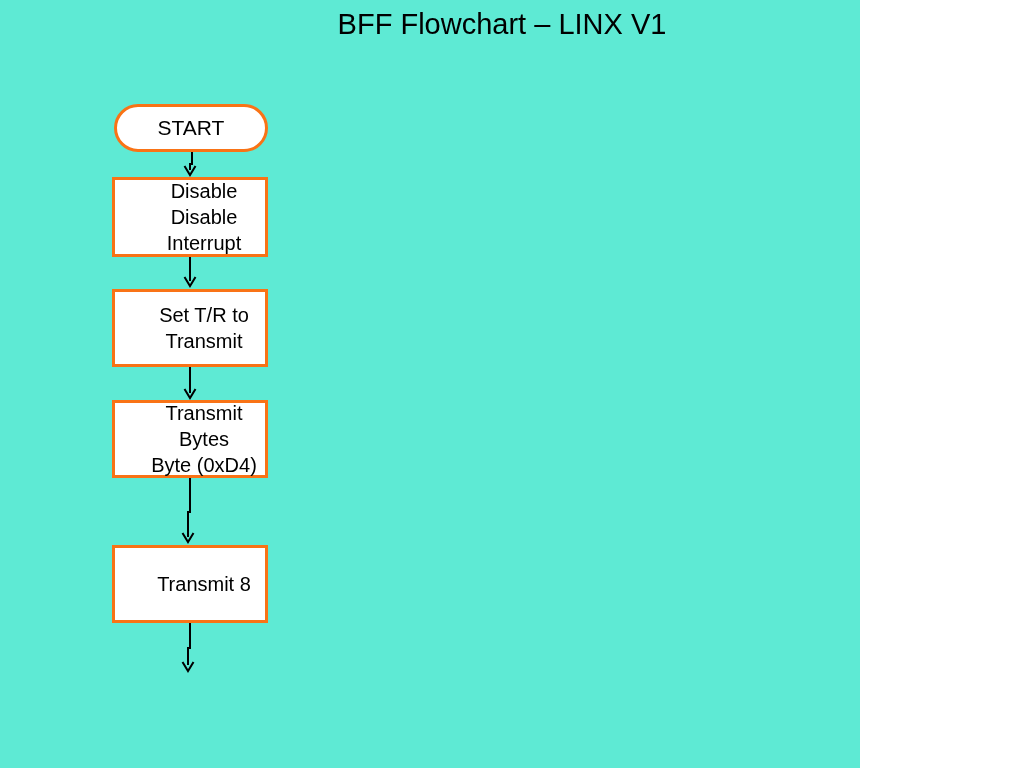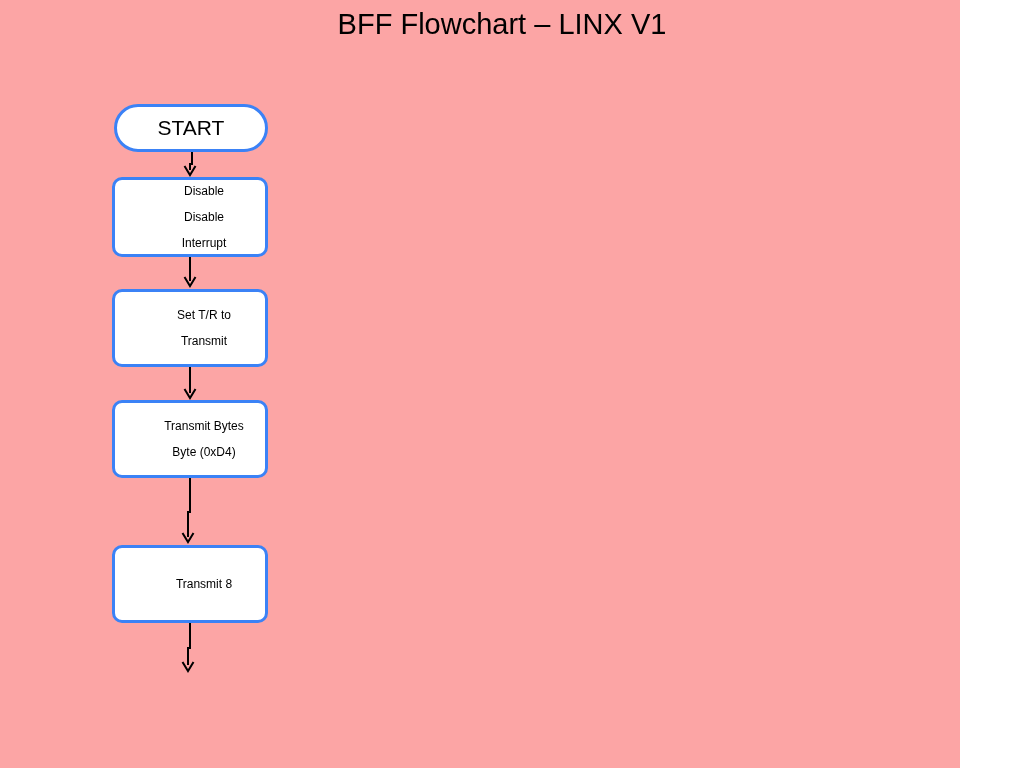--- a/index.html
+++ b/index.html
@@ -3,48 +3,48 @@
 <meta charset="utf-8">
 <style>
   * { margin: 0; padding: 0; box-sizing: border-box; }
   html, body {
     width: 1024px; height: 768px;
     background: #ffffff;
     overflow: hidden;
     font-family: "Liberation Sans", sans-serif;
     color: #000000;
   }
-  .slide { position: relative; width: 960px; height: 768px; background: #fca5a5; }
+  .slide { position: relative; width: 860px; height: 768px; background: #5eead4; }
 
   
   .slide-title {
     position: absolute;
     left: 0; top: 6px;
     width: 1004px;
     text-align: center;
     font-size: 29px;
     line-height: 37px;
     font-weight: 400;
     color: #000000;
   }
 
   
   .node {
     position: absolute;
     background: #ffffff;
-    border: 3px solid #3b82f6;
+    border: 3px solid #f97316;
     display: flex;
     flex-direction: column;
     align-items: center;
     justify-content: center;
     text-align: center;
     color: #000000;
   }
   .terminator { border-radius: 26px; font-size: 21px; }
-  .process { border-radius: 10px; font-size: 12px; line-height: 26px; padding-left: 28px; }
+  .process { border-radius: 0; font-size: 20px; line-height: 26px; padding-left: 28px; }
 
   #n-start   { left: 114px; top: 104px; width: 154px; height: 48px; }
   #n-disable { left: 112px; top: 177px; width: 156px; height: 80px; }
   #n-settr   { left: 112px; top: 289px; width: 156px; height: 78px; }
   #n-sync    { left: 112px; top: 400px; width: 156px; height: 78px; }
   #n-chipid  { left: 112px; top: 545px; width: 156px; height: 78px; }
   #n-return  { left: 113px; top: 674px; width: 155px; height: 50px; }
 
   
   .connector-layer {

